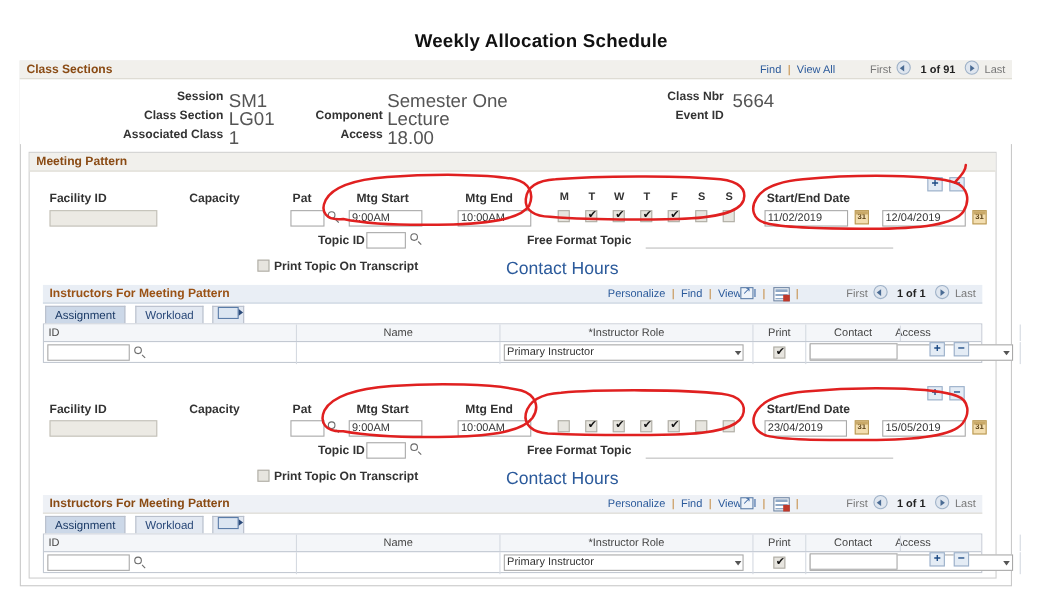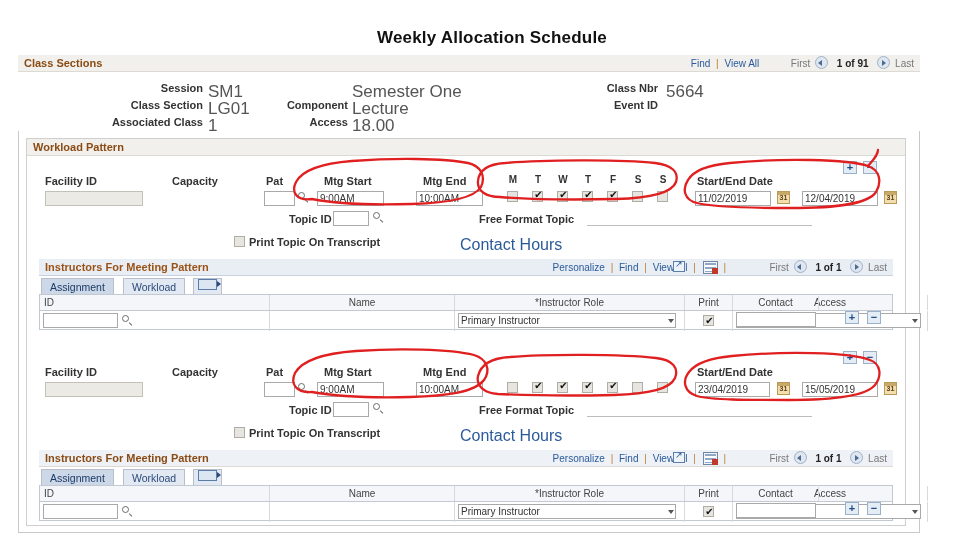--- a/index.html
+++ b/index.html
@@ -192,21 +192,21 @@
 
     <div class="lbl rt" style="left:540px;top:27px;width:100px;">Class Nbr</div>
     <div class="val" style="left:648px;top:27px;">5664</div>
     <div class="lbl rt" style="left:540px;top:44px;width:100px;">Event ID</div>
     <div class="val" style="left:648px;top:44px;"></div>
   </div>
 
   <div class="grp" style="left:7px;top:82px;width:880px;height:388px;">
 
     <div class="grp-hdr" style="width:878px;">
-      <span>Workload Pattern</span>
+      <span>Meeting Pattern</span>
     </div>
 
     <div>
       <div class="pm" style="left:816px;top:22px;">+</div>
       <div class="pm" style="left:836px;top:22px;">−</div>
 
       <div class="lbl" style="left:18px;top:36px;">Facility ID</div>
       <div class="lbl" style="left:145px;top:36px;">Capacity</div>
       <div class="lbl" style="left:239px;top:36px;">Pat</div>
       <div class="lbl" style="left:297px;top:36px;">Mtg Start</div>

